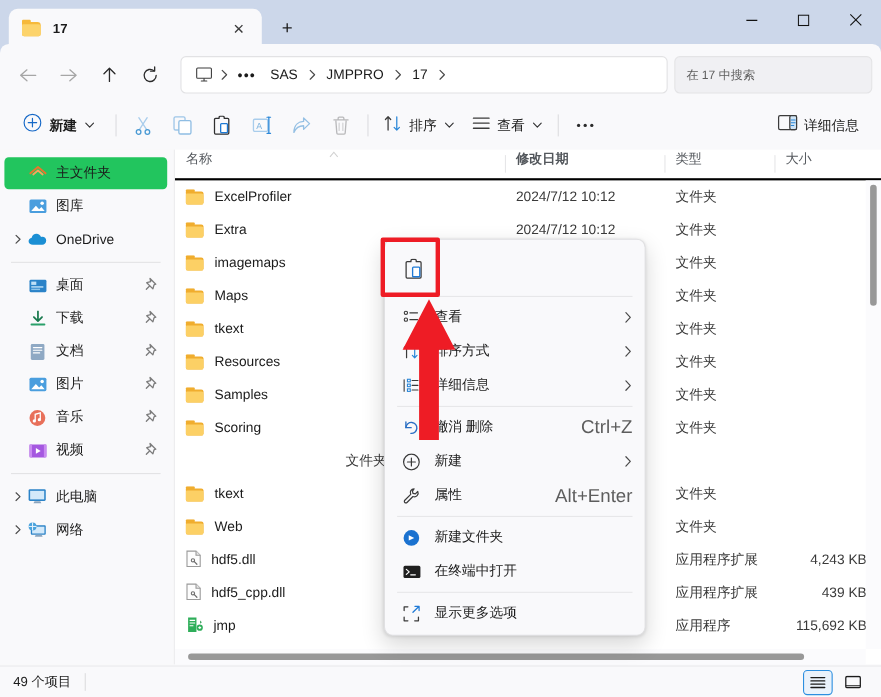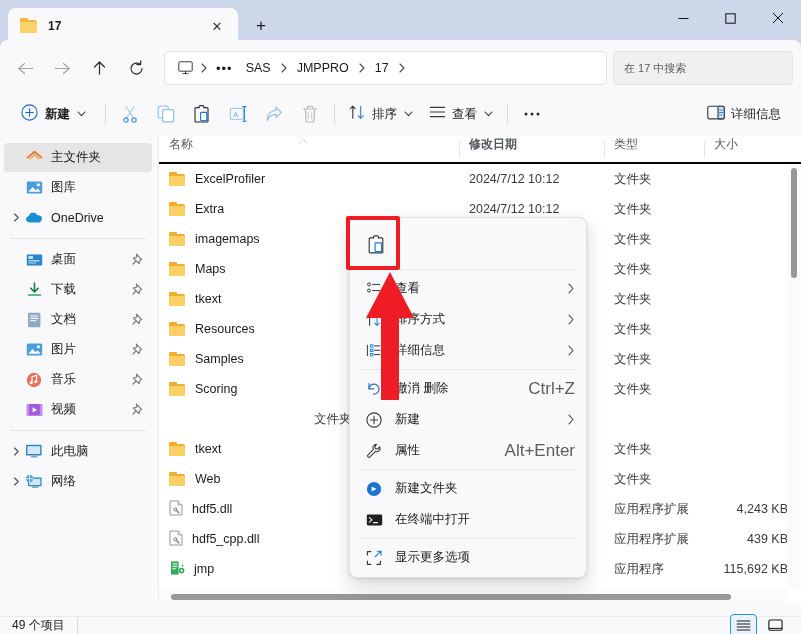--- a/index.html
+++ b/index.html
@@ -147,21 +147,21 @@
     padding-top: 6px;
     background: #f9f9fb;
     position: relative;
   }
   .nav-item {
     display: flex; align-items: center;
     height: 29px; margin: 1px 6px 1px 4px;
     border-radius: 4px; padding-left: 4px;
     position: relative;
   }
-  .nav-item.selected { background: #e5e5e5; }
+  .nav-item.selected { background: #22c55e; }
   .nav-exp {
     width: 16px; flex: 0 0 16px; display: flex; align-items: center; justify-content: center;
     color: #545454; font-size: 9px;
   }
   .nav-ico { width: 20px; flex: 0 0 20px; display: flex; align-items: center; justify-content: center; }
   .nav-lbl { font-size: 12.5px; color: #1b1b1b; margin-left: 7px; white-space: nowrap; }
   .nav-pin {
     position: absolute; right: 8px; top: 50%; transform: translateY(-50%);
     color: #7a7a7a;
   }
@@ -221,21 +221,21 @@
     position: absolute; left: 0; right: 14px; bottom: 0; height: 14px;
     background: #fbfbfd;
   }
   .hthumb {
     position: absolute; left: 12px; top: 4px; width: 560px; height: 6px;
     background: #989898; border-radius: 3px;
   }
 
   
   .statusbar {
-    position: absolute; left: 0; right: 0; bottom: 0; height: 18px;
+    position: absolute; left: 0; right: 0; bottom: 0; height: 29px;
     background: #f9f9fb; border-top: 1px solid #eaeaec;
     display: flex; align-items: center; padding: 0 12px;
   }
   .status-text { font-size: 12px; color: #1b1b1b; }
   .status-sep { width: 1px; height: 16px; background: #dcdcde; margin-left: 12px; }
   .viewtoggles { margin-left: auto; display: flex; align-items: center; }
   .vt {
     width: 27px; height: 23px; border-radius: 4px;
     display: flex; align-items: center; justify-content: center;
     margin-left: 5px;

